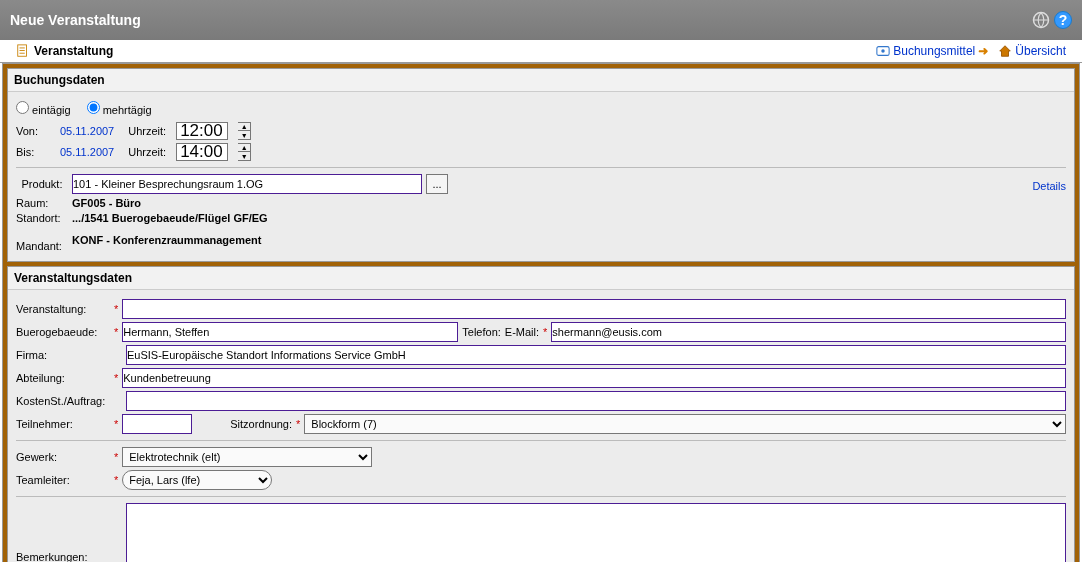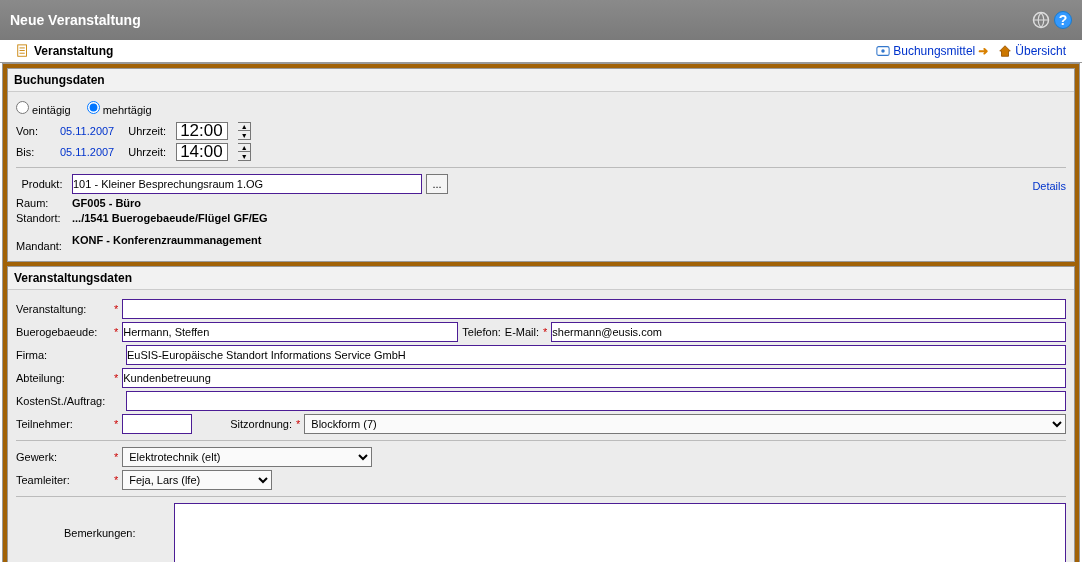--- a/index.html
+++ b/index.html
@@ -246,28 +246,28 @@
         <span class="label">Gewerk:</span>
         <span class="req">*</span>
         <select class="select" style="width:250px;">
           <option>Elektrotechnik (elt)</option>
         </select>
       </div>
 
       <div class="row">
         <span class="label">Teamleiter:</span>
         <span class="req">*</span>
-        <select class="select" style="width:150px;">
+        <select class="select" style="width:150px;border-radius:10px;">
           <option>Feja, Lars (lfe)</option>
         </select>
       </div>
 
       <hr class="hr">
 
-      <div class="row" style="align-items:center;margin-left:48px;">
+      <div class="row" style="align-items:flex-end;">
         <span class="label">Bemerkungen:</span>
         <span style="width:8px;"></span>
         <textarea class="text-input" style="flex: 1 1 0%;"></textarea>
       </div>
 
     </div>
   </div>
 
 </div>
 

